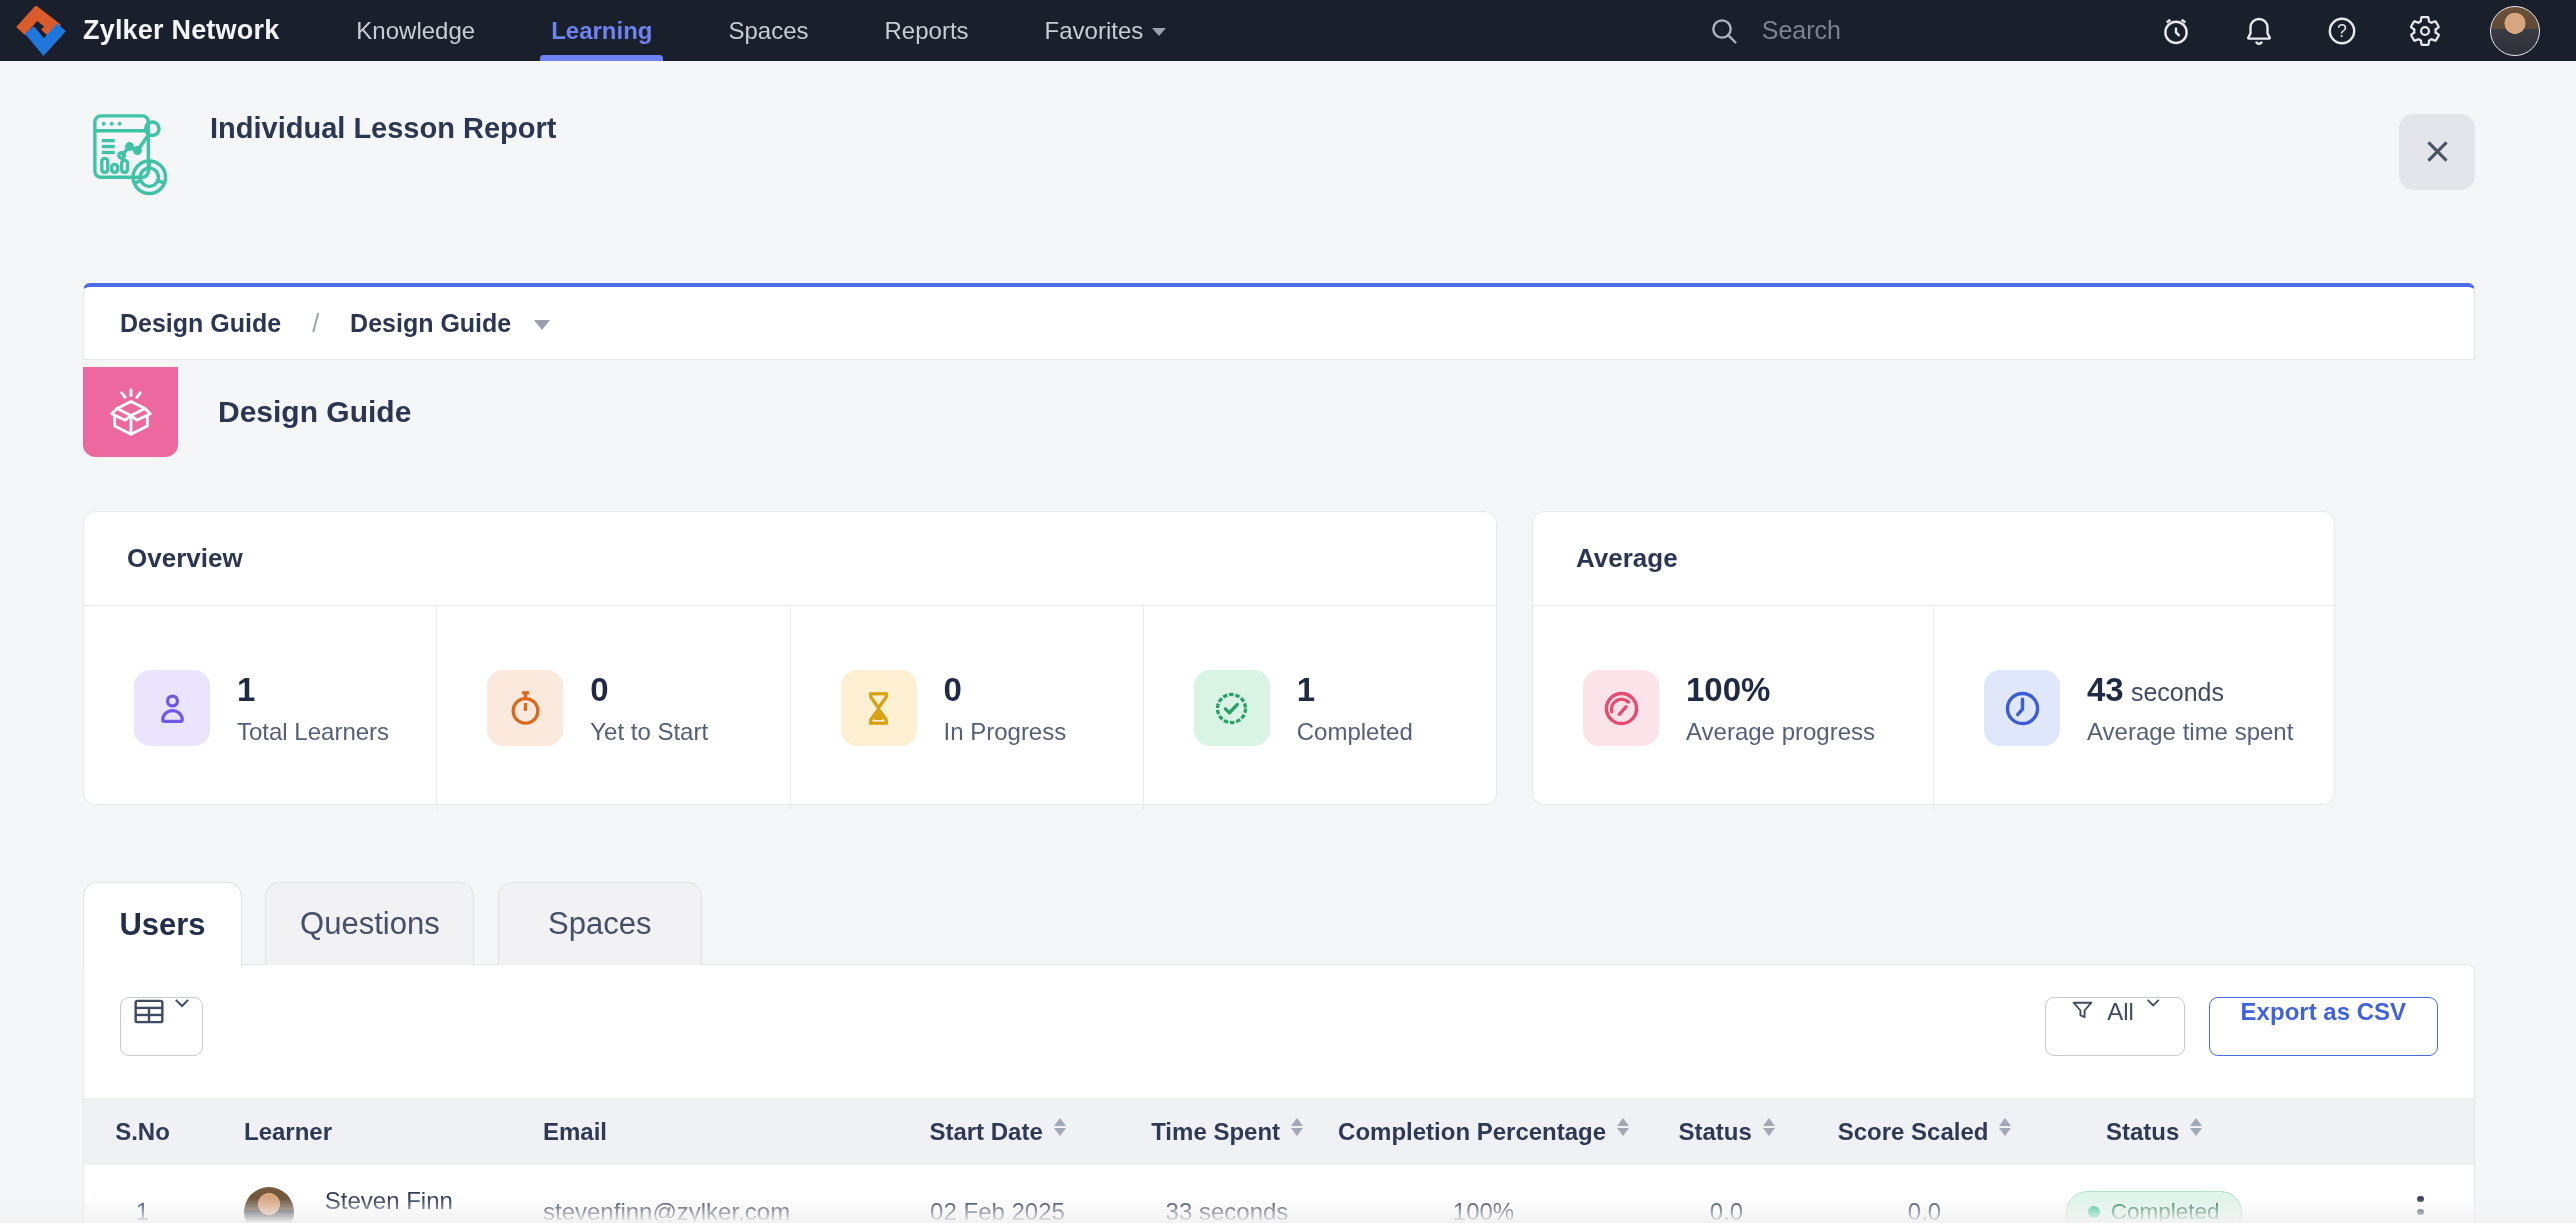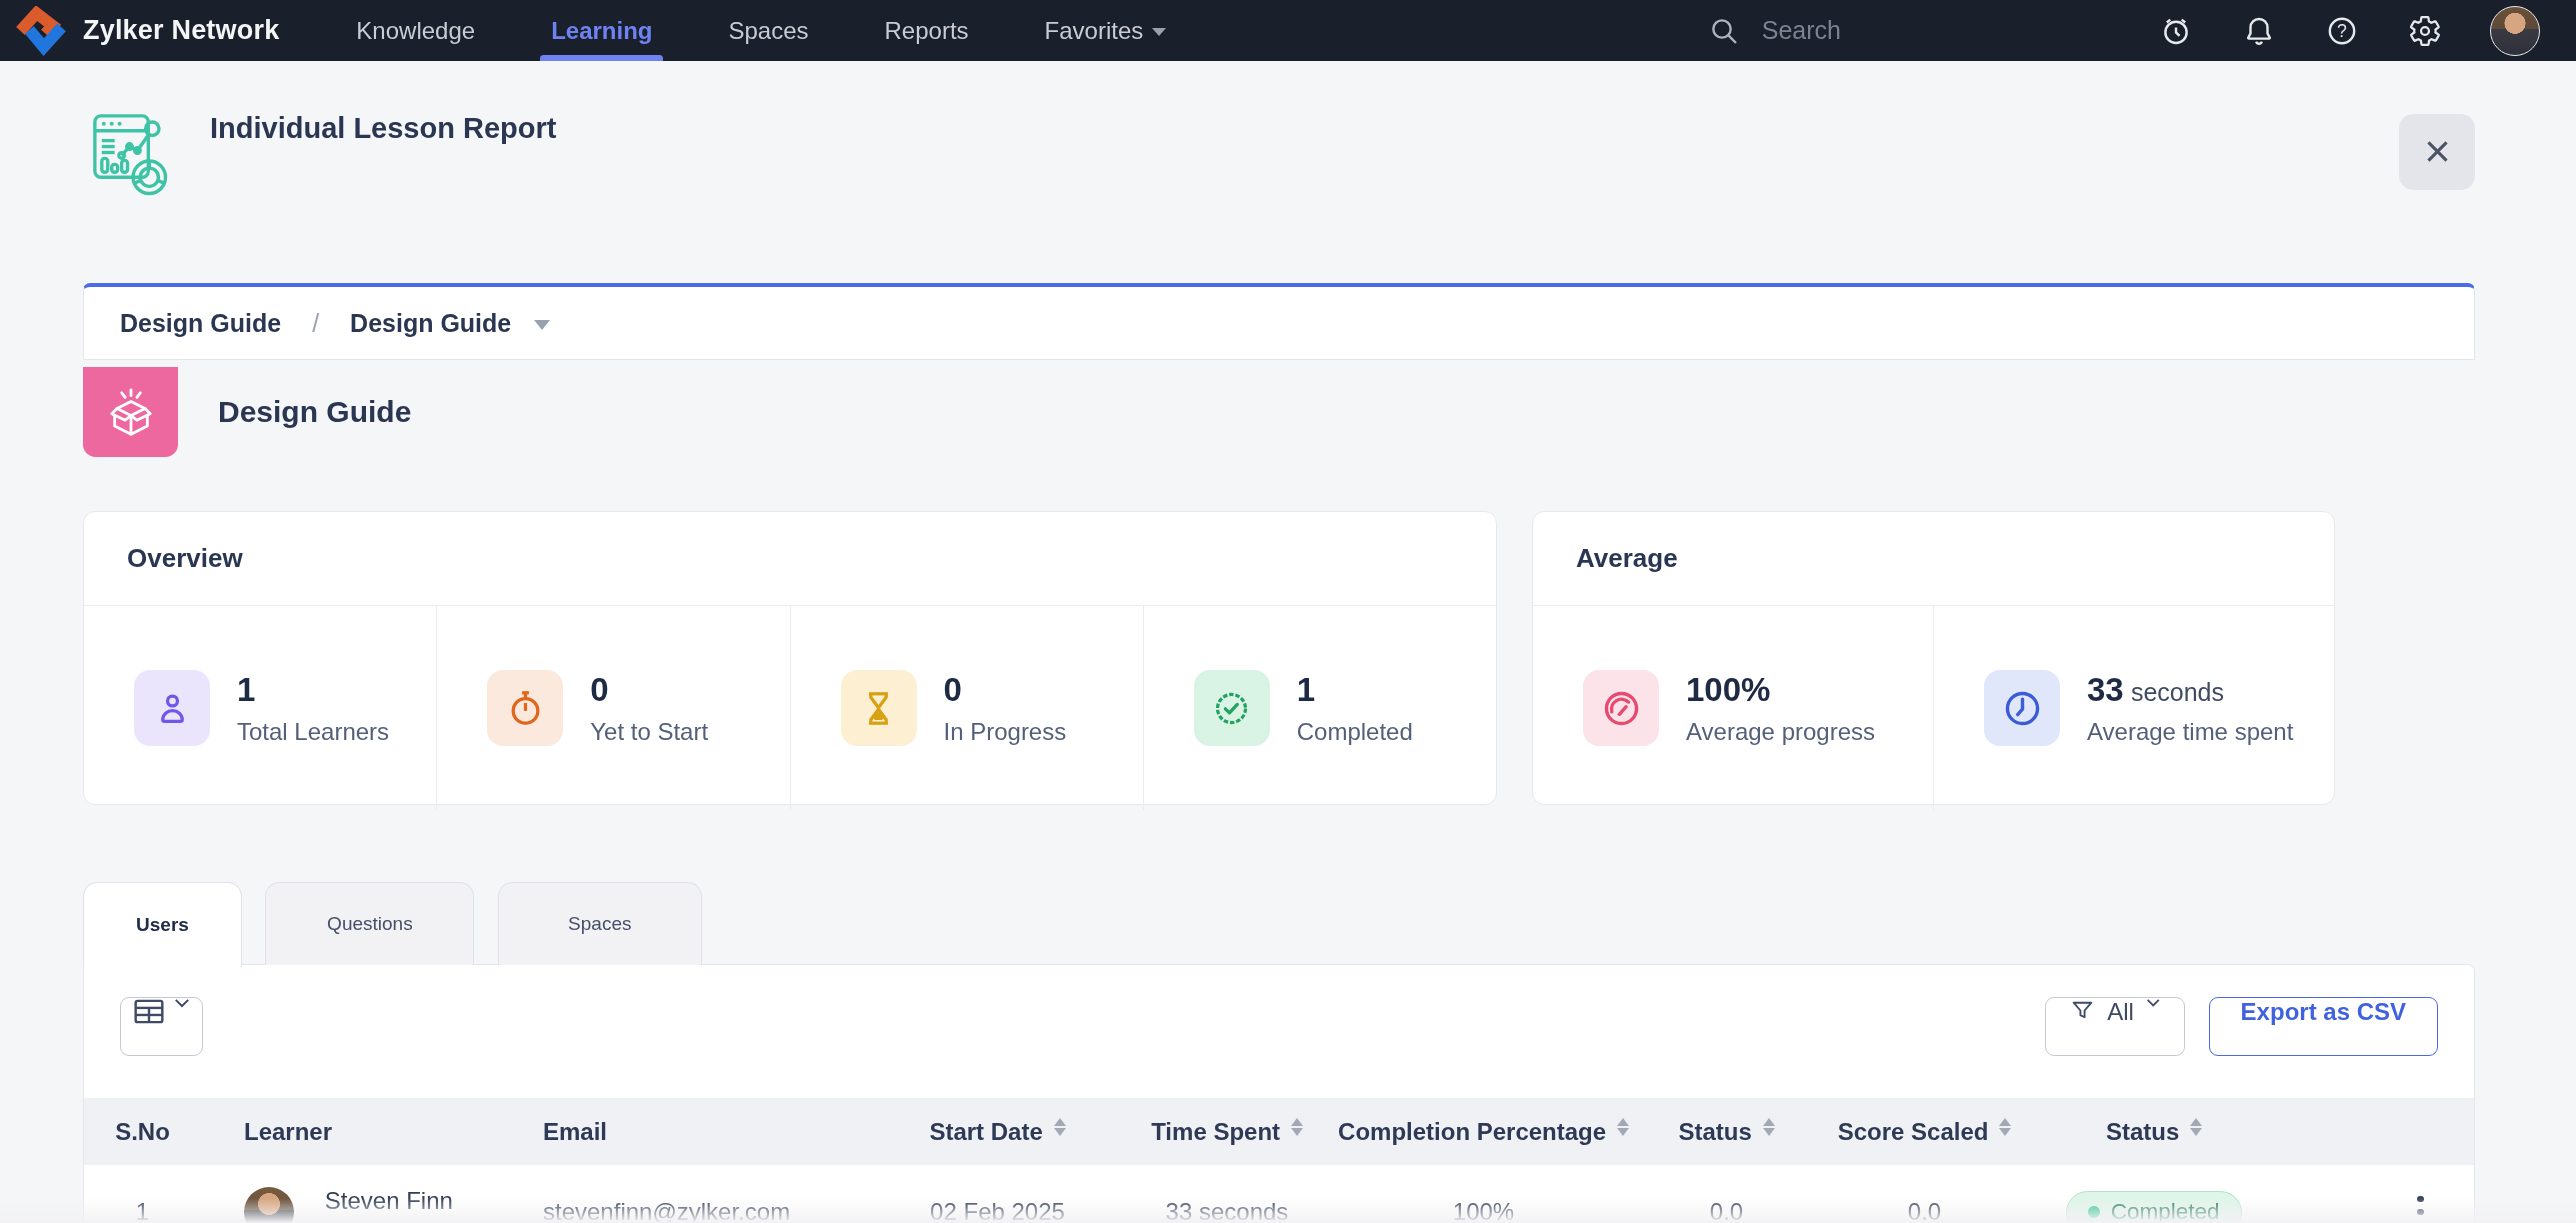--- a/index.html
+++ b/index.html
@@ -83,21 +83,21 @@
   }
   .stat-text { margin-left:27px; }
   .stat-value { font-size:33px; font-weight:700; color:#1f2a44; line-height:1.15; }
   .stat-suffix { font-size:25px; font-weight:400; color:#3f4a63; margin-left:7.2px; }
   .stat-label { font-size:24px; color:#54607a; margin-top:9px; }
   
   .tabs-row { display:flex; gap:23.4px; margin-top:77px; height:83px; align-items:flex-end; position:relative; z-index:3; }
   .tab {
     height:83px; border:0.9px solid #e1e2e8; border-bottom:none; border-radius:14.4px 14.4px 0 0;
     background:#f2f2f5; display:flex; align-items:center; justify-content:center;
-    font-size:19px; color:#454f68; cursor:pointer; padding:0 3px;
+    font-size:31px; color:#454f68; cursor:pointer; padding:0 3px;
   }
   .tab-users { width:159px; }
   .tab-questions { width:209px; }
   .tab-spaces { width:204px; }
   .tab.active { background:#ffffff; color:#222e4a; font-weight:700; height:85px; margin-bottom:-1.8px; }
   
   .panel {
     background:#fff; border:0.9px solid #e5e6ea; border-radius:0 7.2px 0 0;
     height:299px; position:relative; z-index:2; margin-top:-0.9px;
   }
@@ -361,21 +361,21 @@
           </div>
         </div>
         <div class="stat">
           <div class="stat-icon-tile" style="background:#e0e7fb">
             <svg width="43" height="43" viewBox="0 0 24 24" fill="none" stroke="#3b5bd7" stroke-width="1.9" stroke-linecap="round">
               <circle cx="12" cy="12" r="8.4"></circle>
               <path d="M12 6.8 V12.4 L9.3 15.4"></path>
             </svg>
           </div>
           <div class="stat-text">
-            <div class="stat-value"><span>33</span><span class="stat-suffix">seconds</span></div>
+            <div class="stat-value"><span>43</span><span class="stat-suffix">seconds</span></div>
             <div class="stat-label">Average time spent</div>
           </div>
         </div>
       </div>
     </div>
   </div>
 
   <div class="tabs-row">
     <div class="tab tab-users active">Users</div>
     <div class="tab tab-questions">Questions</div>

